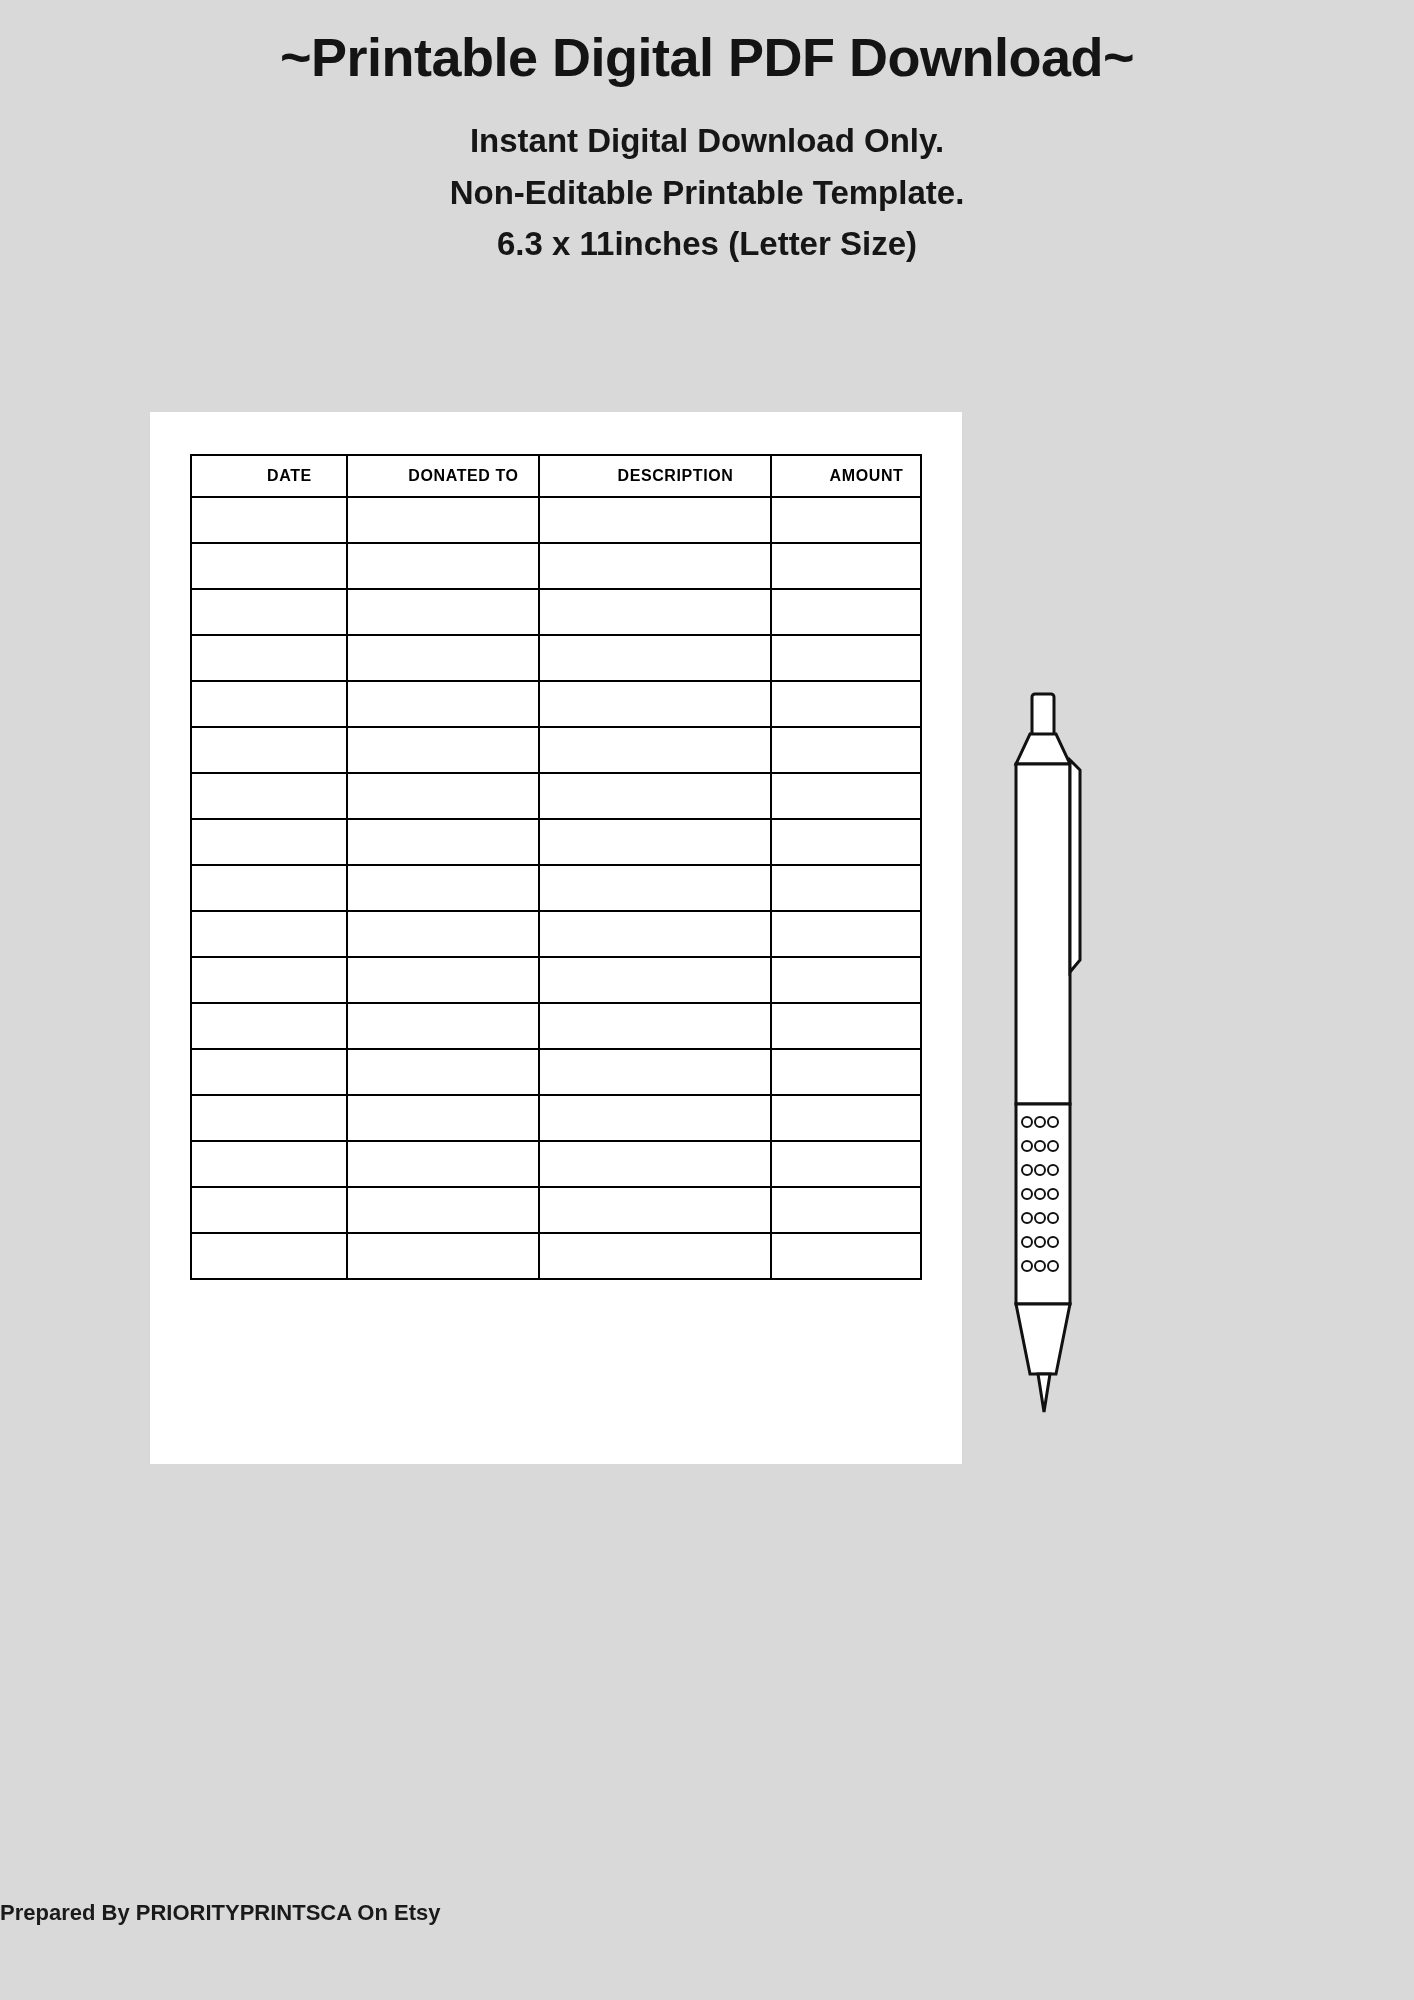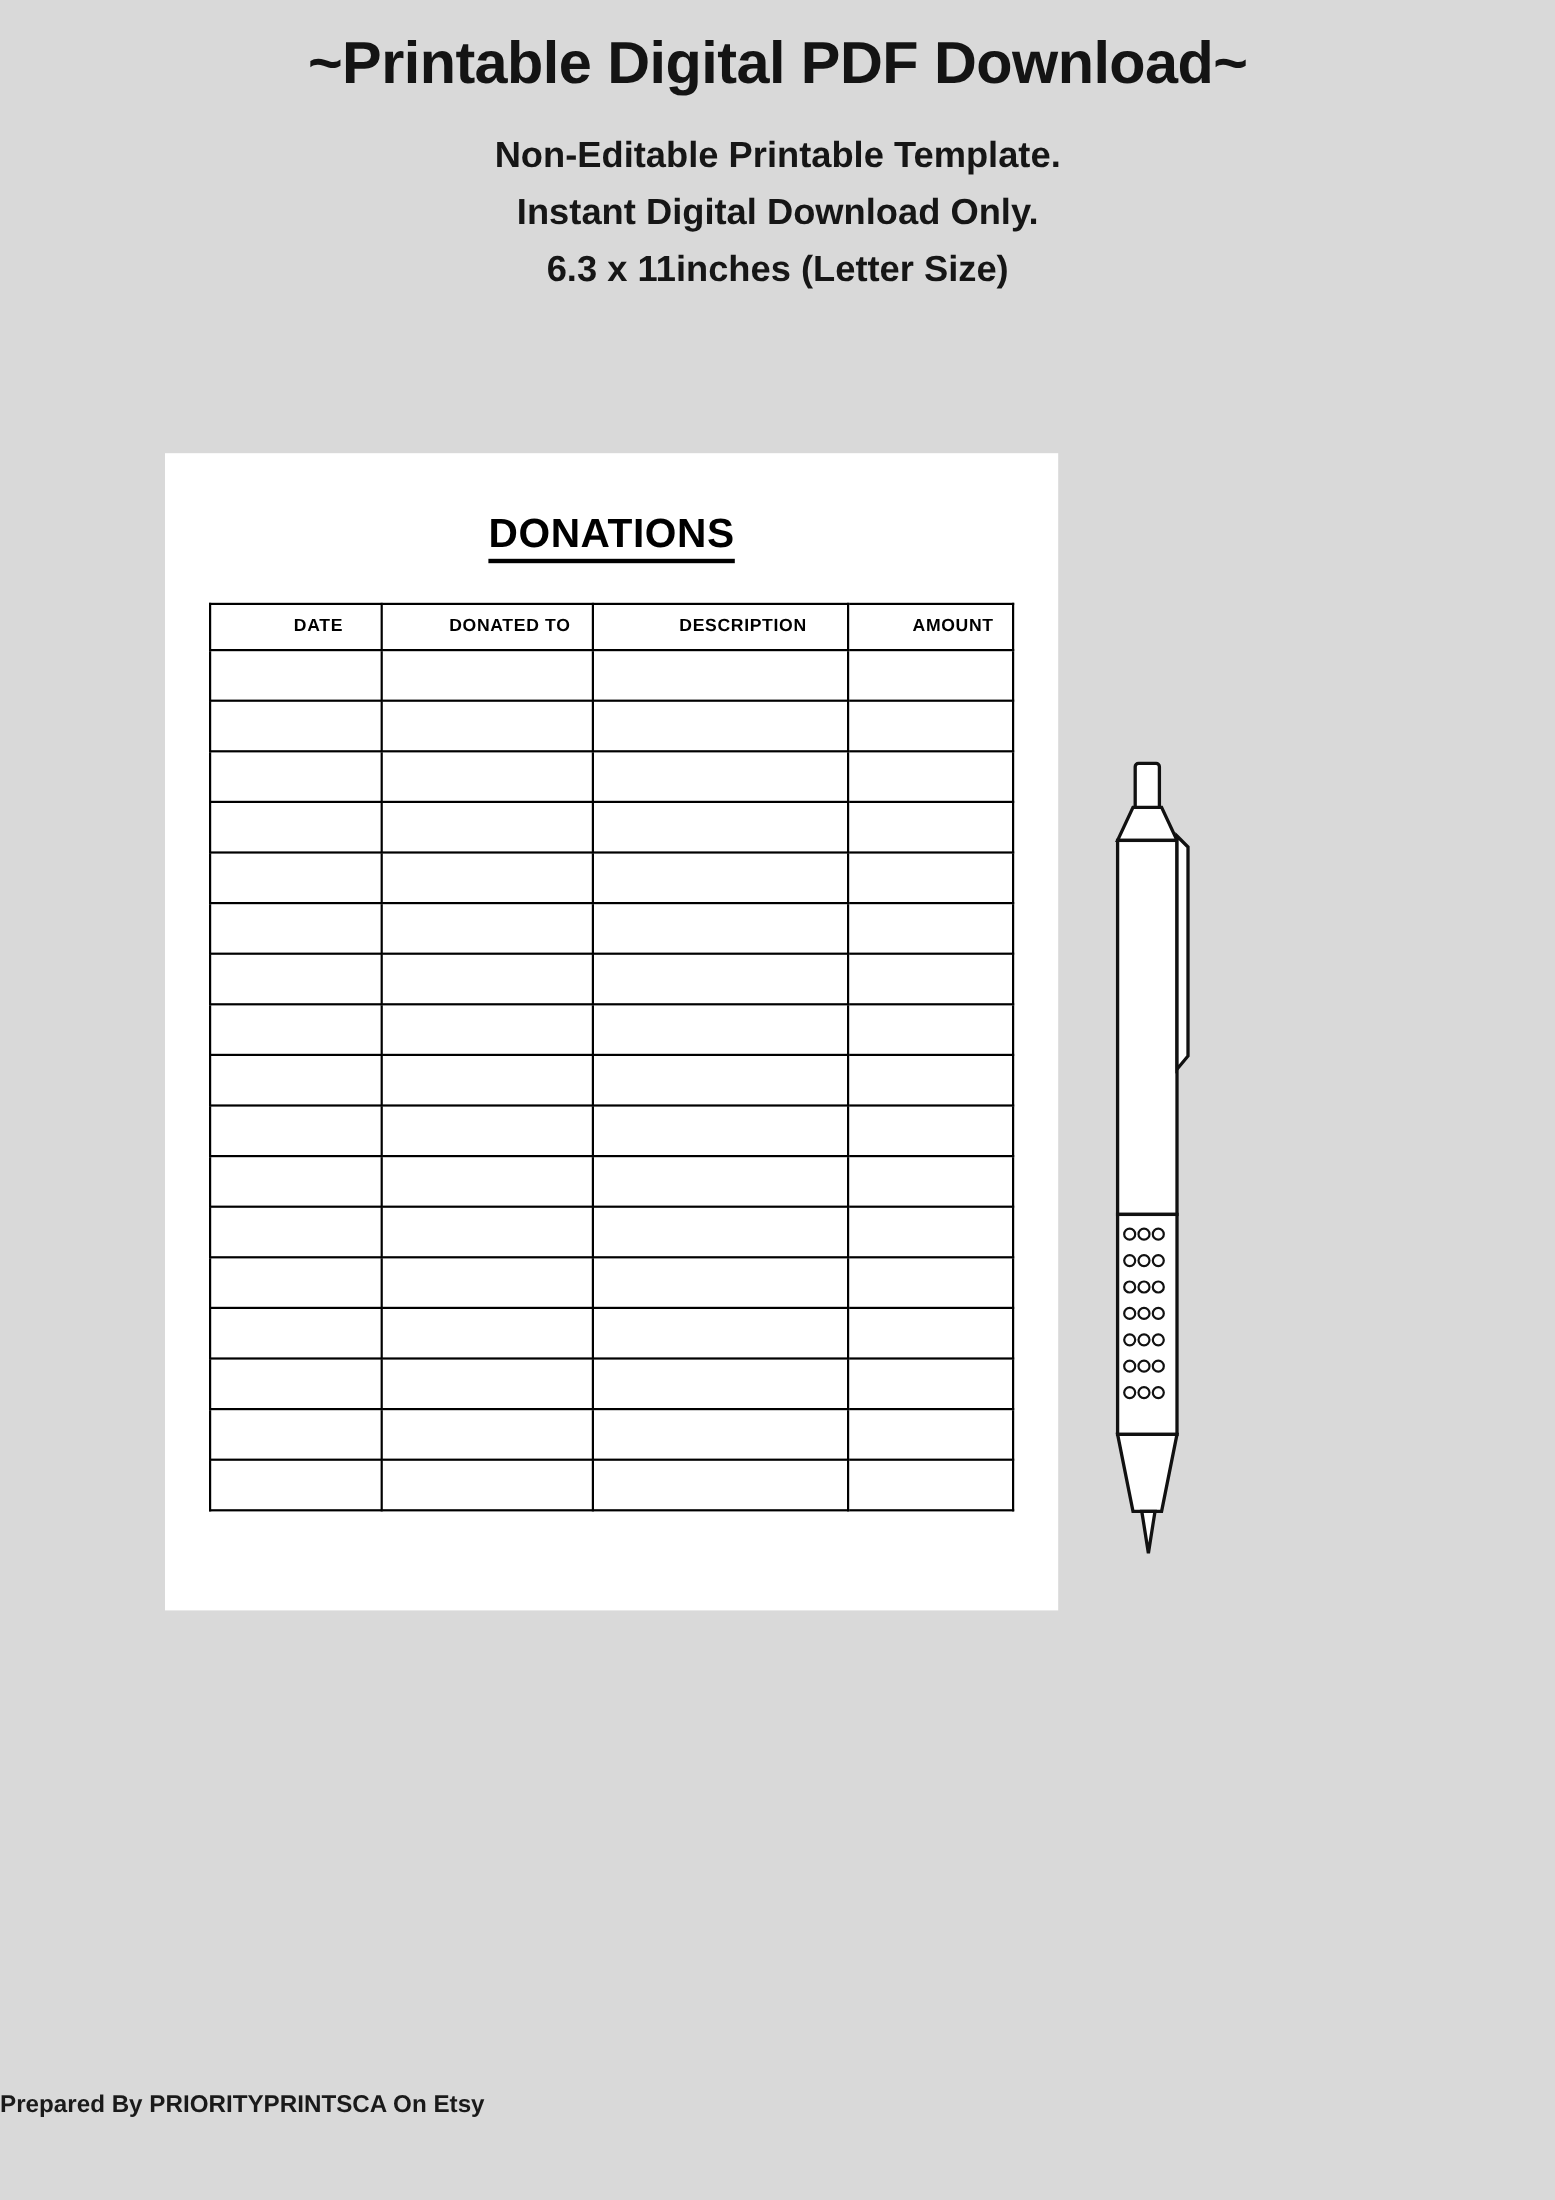--- a/index.html
+++ b/index.html
@@ -134,30 +134,27 @@
   }
 </style>
 </head>
 <body>
 
 <div class="page">
 
   <div class="header">
     <h1 class="header-title">~Printable Digital PDF Download~</h1>
     <div class="header-lines">
+      <div>Instant Digital Download Only.</div>
       <div>Non-Editable Printable Template.</div>
-      <div>Instant Digital Download Only.</div>
       <div>6.3 x 11inches (Letter Size)</div>
     </div>
   </div>
 
   <div class="sheet">
-    <div class="sheet-title">
-      <span>DONATIONS</span>
-    </div>
 
     <table class="donations">
       <colgroup>
         <col class="c-date">
         <col class="c-donated">
         <col class="c-desc">
         <col class="c-amount">
       </colgroup>
       <thead>
         <tr>

